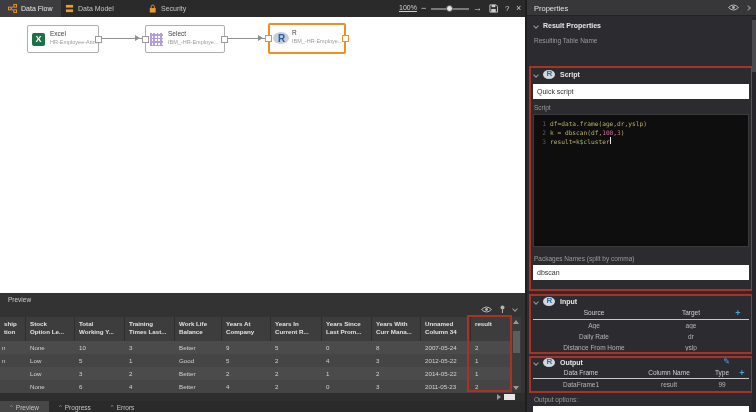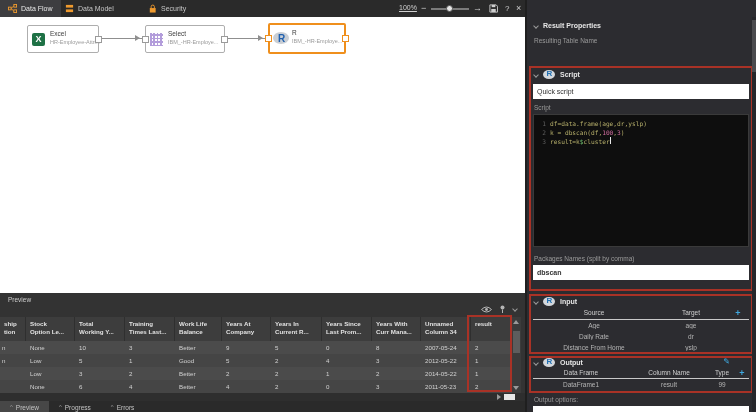--- a/index.html
+++ b/index.html
@@ -329,20 +329,30 @@
       <div class="btab">
         <span class="bt-ic">^</span>
         <span>Errors</span>
       </div>
     </div>
   </div>
 
   <div class="vdivider"></div>
 
   <div class="props">
+    <div class="props-title">
+      <span class="t">Properties</span>
+      <span class="eye">
+        <svg width="11" height="7" viewBox="0 0 11 7">
+            <path d="M0.5 3.5 Q5.5 -1.5 10.5 3.5 Q5.5 8.5 0.5 3.5 Z" fill="none" stroke="#b5b5b5"></path>
+            <circle cx="5.5" cy="3.5" r="1.4" fill="#b5b5b5"></circle>
+          </svg>
+      </span>
+      <span class="chev chev-r" style="position:absolute; right:6px; top:6px;"></span>
+    </div>
 
     <div class="sec-head" style="top:22px;">
       <span class="chev"></span>
       <span class="lbl">Result Properties</span>
     </div>
     <div class="p-label" style="top:37px;">Resulting Table Name</div>
 
     <div class="redbox" style="top:66px; height:225px;"></div>
     <div class="sec-head" style="top:70px;">
       <span class="chev"></span>
@@ -355,21 +365,21 @@
       <span>Quick script</span>
       <span class="dd-chev" style="top:84px;">▾</span>
     </div>
     <div class="p-label" style="top:104px;">Script</div>
     <div class="code" id="code-editor">
         <div class="code-line"><span class="ln">1</span><span>df=data.frame(age,dr,yslp)</span></div>
         <div class="code-line"><span class="ln">2</span><span>k = dbscan(df,<i>100</i>,<i>3</i>)</span></div>
         <div class="code-line"><span class="ln">3</span><span>result=k<b>$</b>cluster</span><span class="caret"></span></div>
       </div>
     <div class="p-label" style="top:255px;">Packages Names (split by comma)</div>
-    <input class="p-input" style="top: 265px; font-weight: bold;" value="dbscan">
+    <input class="p-input" style="top: 265px;" value="dbscan">
 
     <div class="redbox" style="top:294px; height:60px;"></div>
     <div class="sec-head" style="top:297px;">
       <span class="chev"></span>
       <span class="r-badge">
           <i>R</i>
         </span>
       <span class="lbl">Input</span>
     </div>
     <div class="map-hdr" style="top:309px; left:6px; width:216px;">

